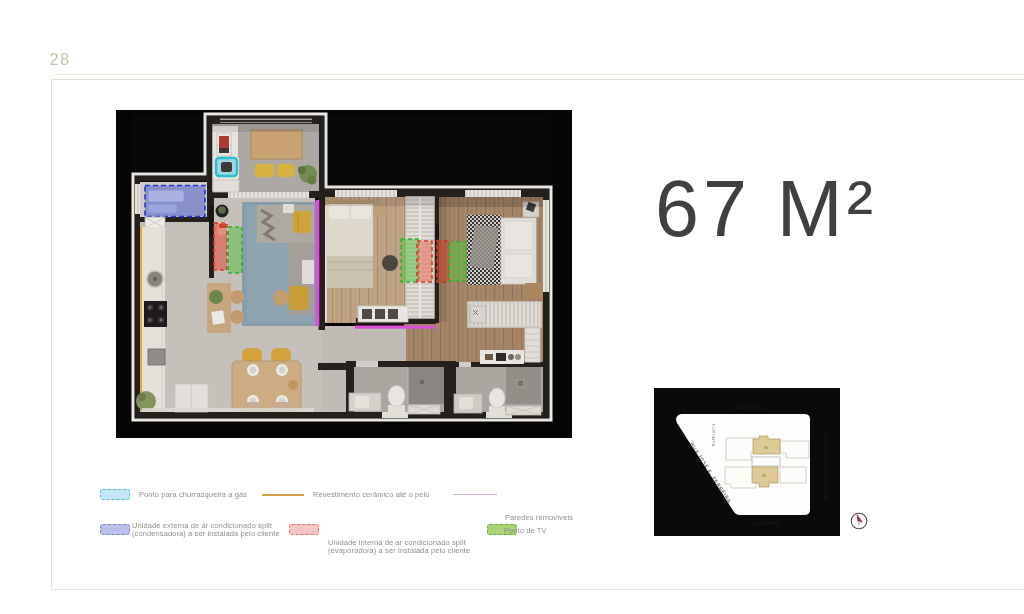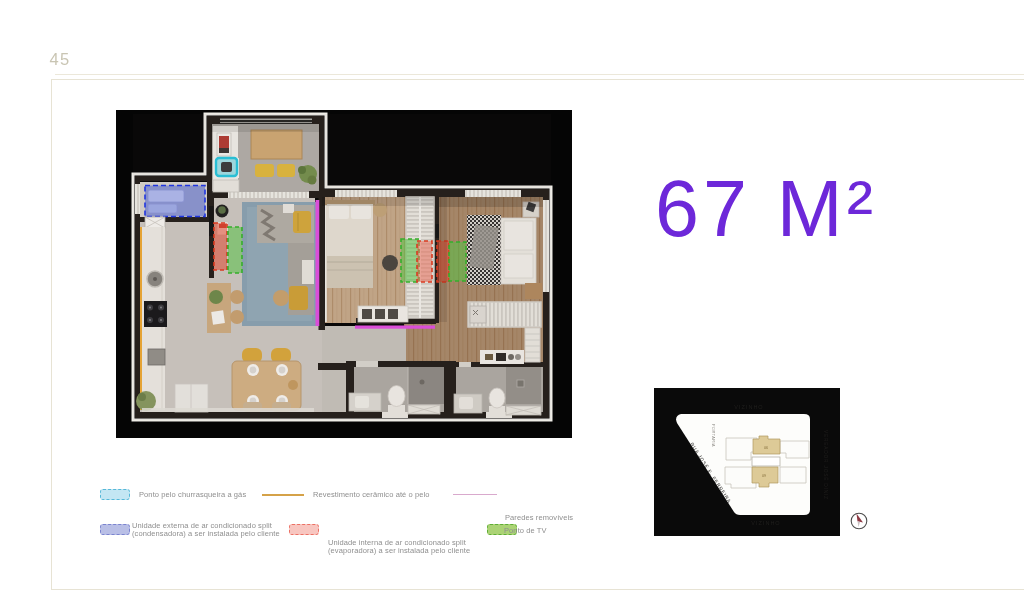--- a/index.html
+++ b/index.html
@@ -3,27 +3,27 @@
 <meta charset="utf-8">
 <style>
 html,body{margin:0;padding:0;width:1024px;height:614px;background:#ffffff;overflow:hidden}
 body{font-family:"Liberation Sans",sans-serif;position:relative}
 .abs{position:absolute}
 .lgtxt{font-size:7.5px;color:#8f8f8f;letter-spacing:0.1px;line-height:8.2px;white-space:nowrap}
 </style>
 </head>
 <body>
 
-<div class="abs" style="left:49.5px;top:50px;font-size:16.5px;color:#c9c5b3;letter-spacing:1.2px">45</div>
+<div class="abs" style="left:49.5px;top:50px;font-size:16.5px;color:#c9c5b3;letter-spacing:1.2px">28</div>
 
 <div class="abs" style="left:55px;top:74px;width:969px;height:1px;background:#ece8da"></div>
 
 <div class="abs" style="left:51px;top:79px;width:974px;height:509px;border:1px solid #e7e3d4;border-right:none"></div>
 
-<div class="abs" style="left:655px;top:163px;font-size:79px;color:#6d28d9;letter-spacing:4px">67 M²</div>
+<div class="abs" style="left:655px;top:163px;font-size:79px;color:#404040;letter-spacing:4px">67 M²</div>
 
 <svg class="abs" style="left:116px;top:110px" width="456" height="328" viewBox="0 0 456 328">
 <defs>
 <pattern id="wd1" width="9" height="36" patternUnits="userSpaceOnUse">
 <rect width="9" height="36" fill="#c6a98a"></rect>
 <rect width="1.2" height="36" fill="#b2906c"></rect>
 <rect x="4.5" y="0" width="0.8" height="36" fill="#bd9f7e"></rect>
 </pattern>
 <pattern id="wd2" width="9" height="36" patternUnits="userSpaceOnUse">
 <rect width="9" height="36" fill="#a9896a"></rect>
@@ -385,21 +385,21 @@
 <svg class="abs" style="left:846px;top:508px" width="26" height="26" viewBox="0 0 26 26">
 
 <circle cx="13" cy="13" r="7.8" fill="#ffffff" stroke="#4d4d4d" stroke-width="1.1"></circle>
 
 <path d="M10.5,5.5 L17,14.5 L11.5,13.2 Z" fill="#8e3a44"></path>
 <path d="M11.5,13.2 L12.5,19 L14,14 Z" fill="#c9c1c3"></path>
 </svg>
 
 <div class="abs" style="left:100px;top:489px;width:28px;height:9px;background:#c3e6f3;border:1.5px dashed #56b8d8;border-radius:3px"></div>
 
-<div class="abs lgtxt" style="left:139px;top:491px">Ponto pelo churrasqueira a gás</div>
+<div class="abs lgtxt" style="left:139px;top:491px">Ponto para churrasqueira a gás</div>
 
 <div class="abs" style="left:262px;top:494px;width:42px;height:1.5px;background:#d5a248"></div>
 
 <div class="abs lgtxt" style="left:313px;top:491px">Revestimento cerâmico até o pelo</div>
 
 <div class="abs" style="left:453px;top:493.5px;width:44px;height:1.5px;background:#d9a9cd"></div>
 
 <div class="abs lgtxt" style="left:505px;top:514px">Paredes removíveis</div>
 
 <div class="abs" style="left:100px;top:524px;width:28px;height:9px;background:#b9bfe6;border:1.5px dashed #7b84cf;border-radius:3px"></div>

